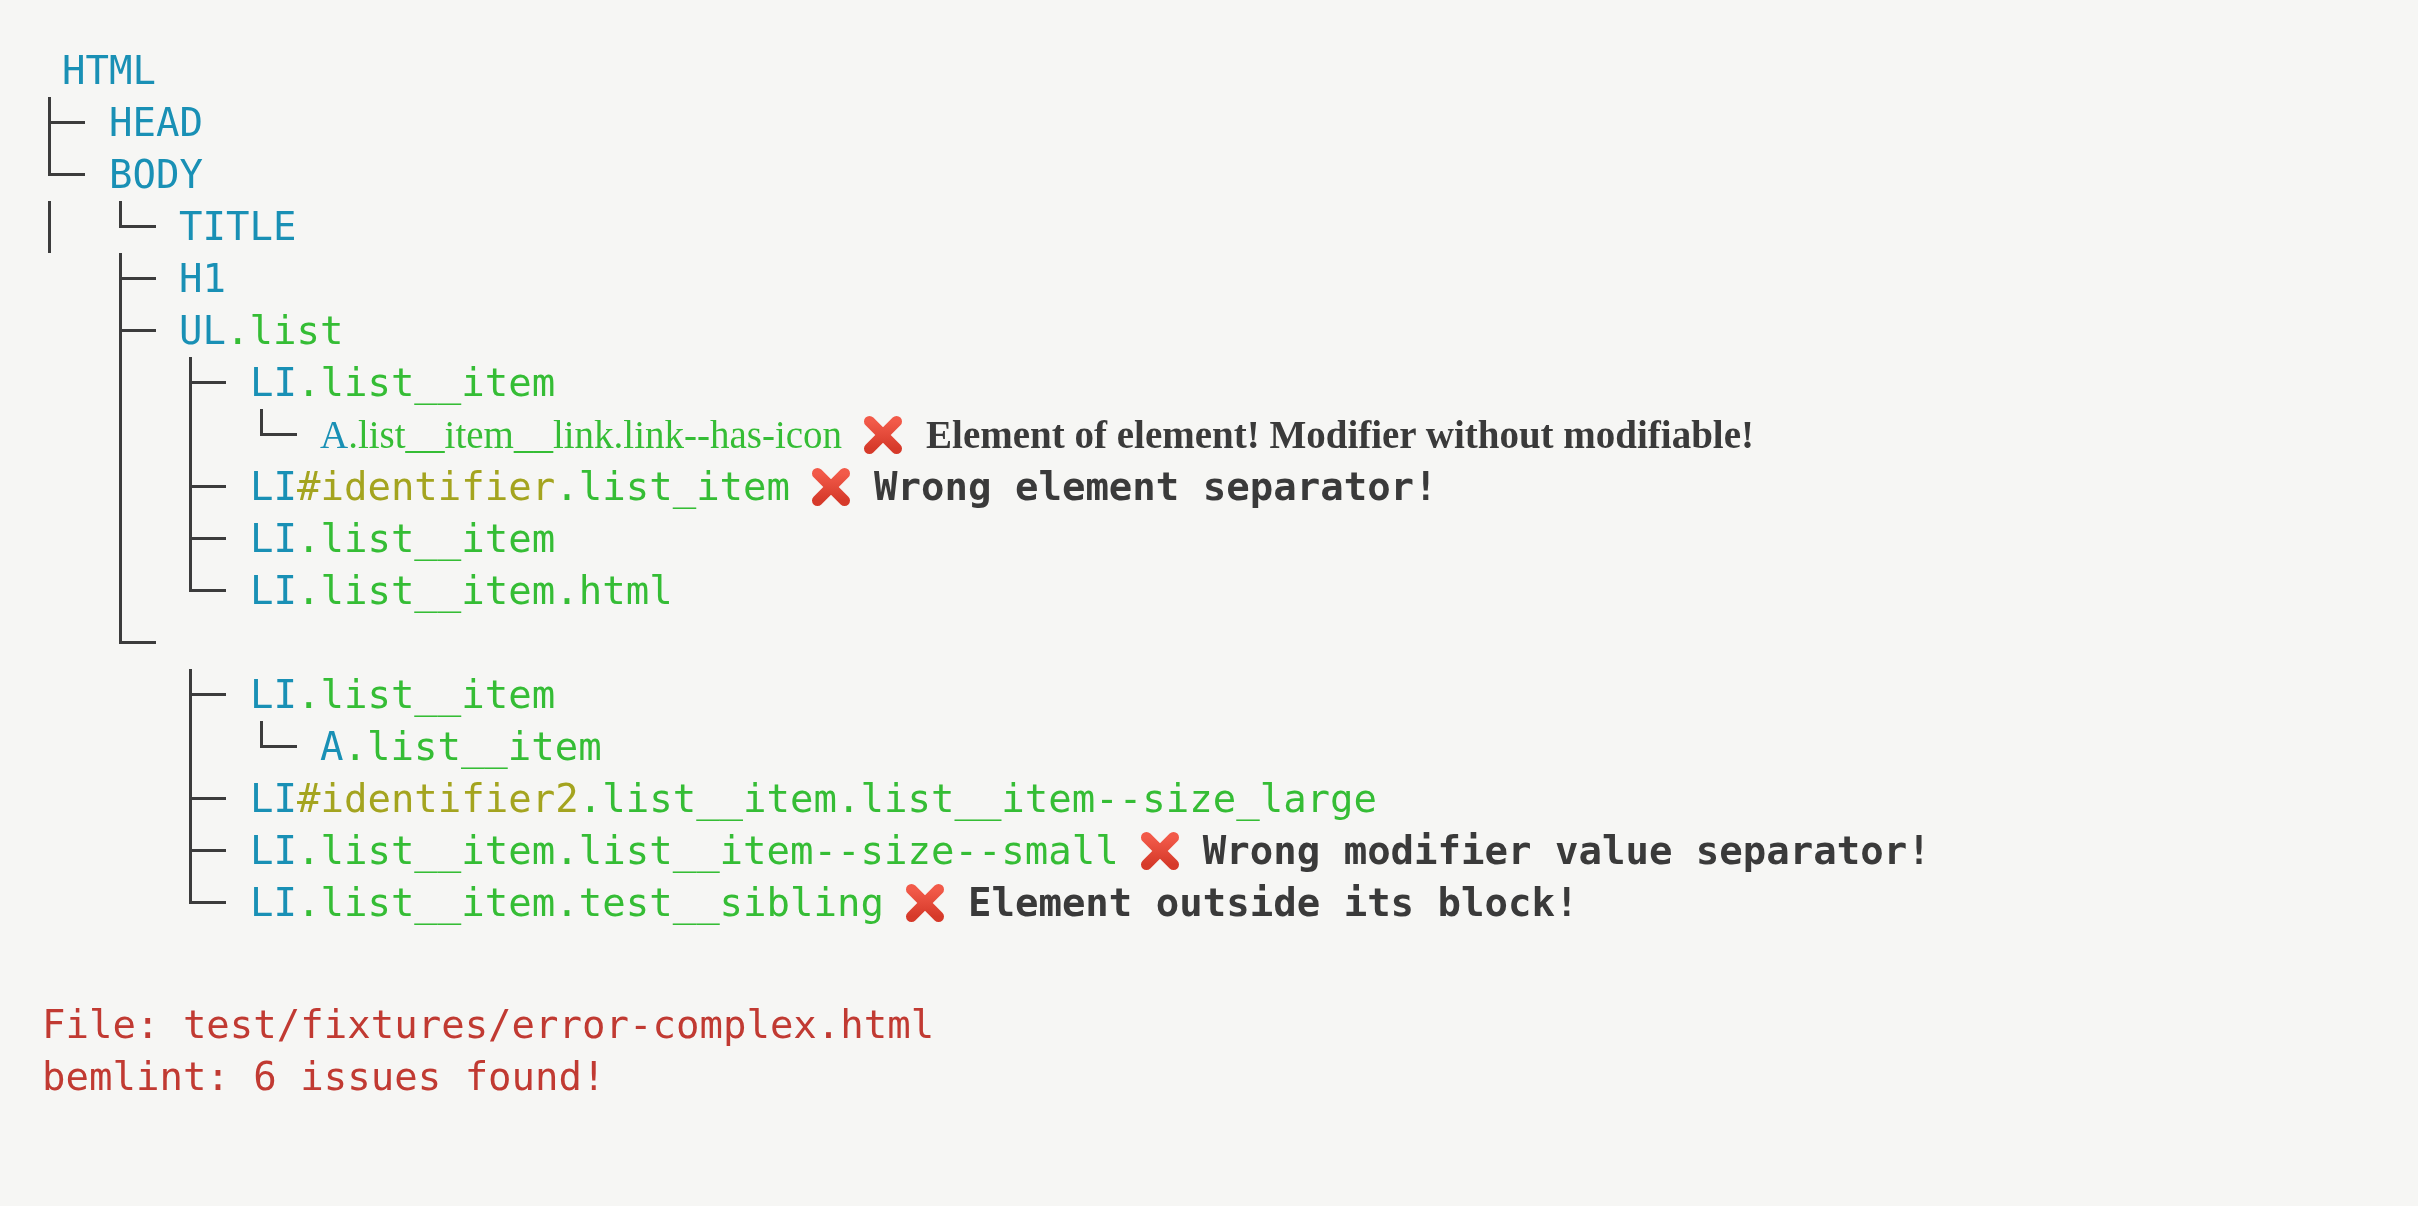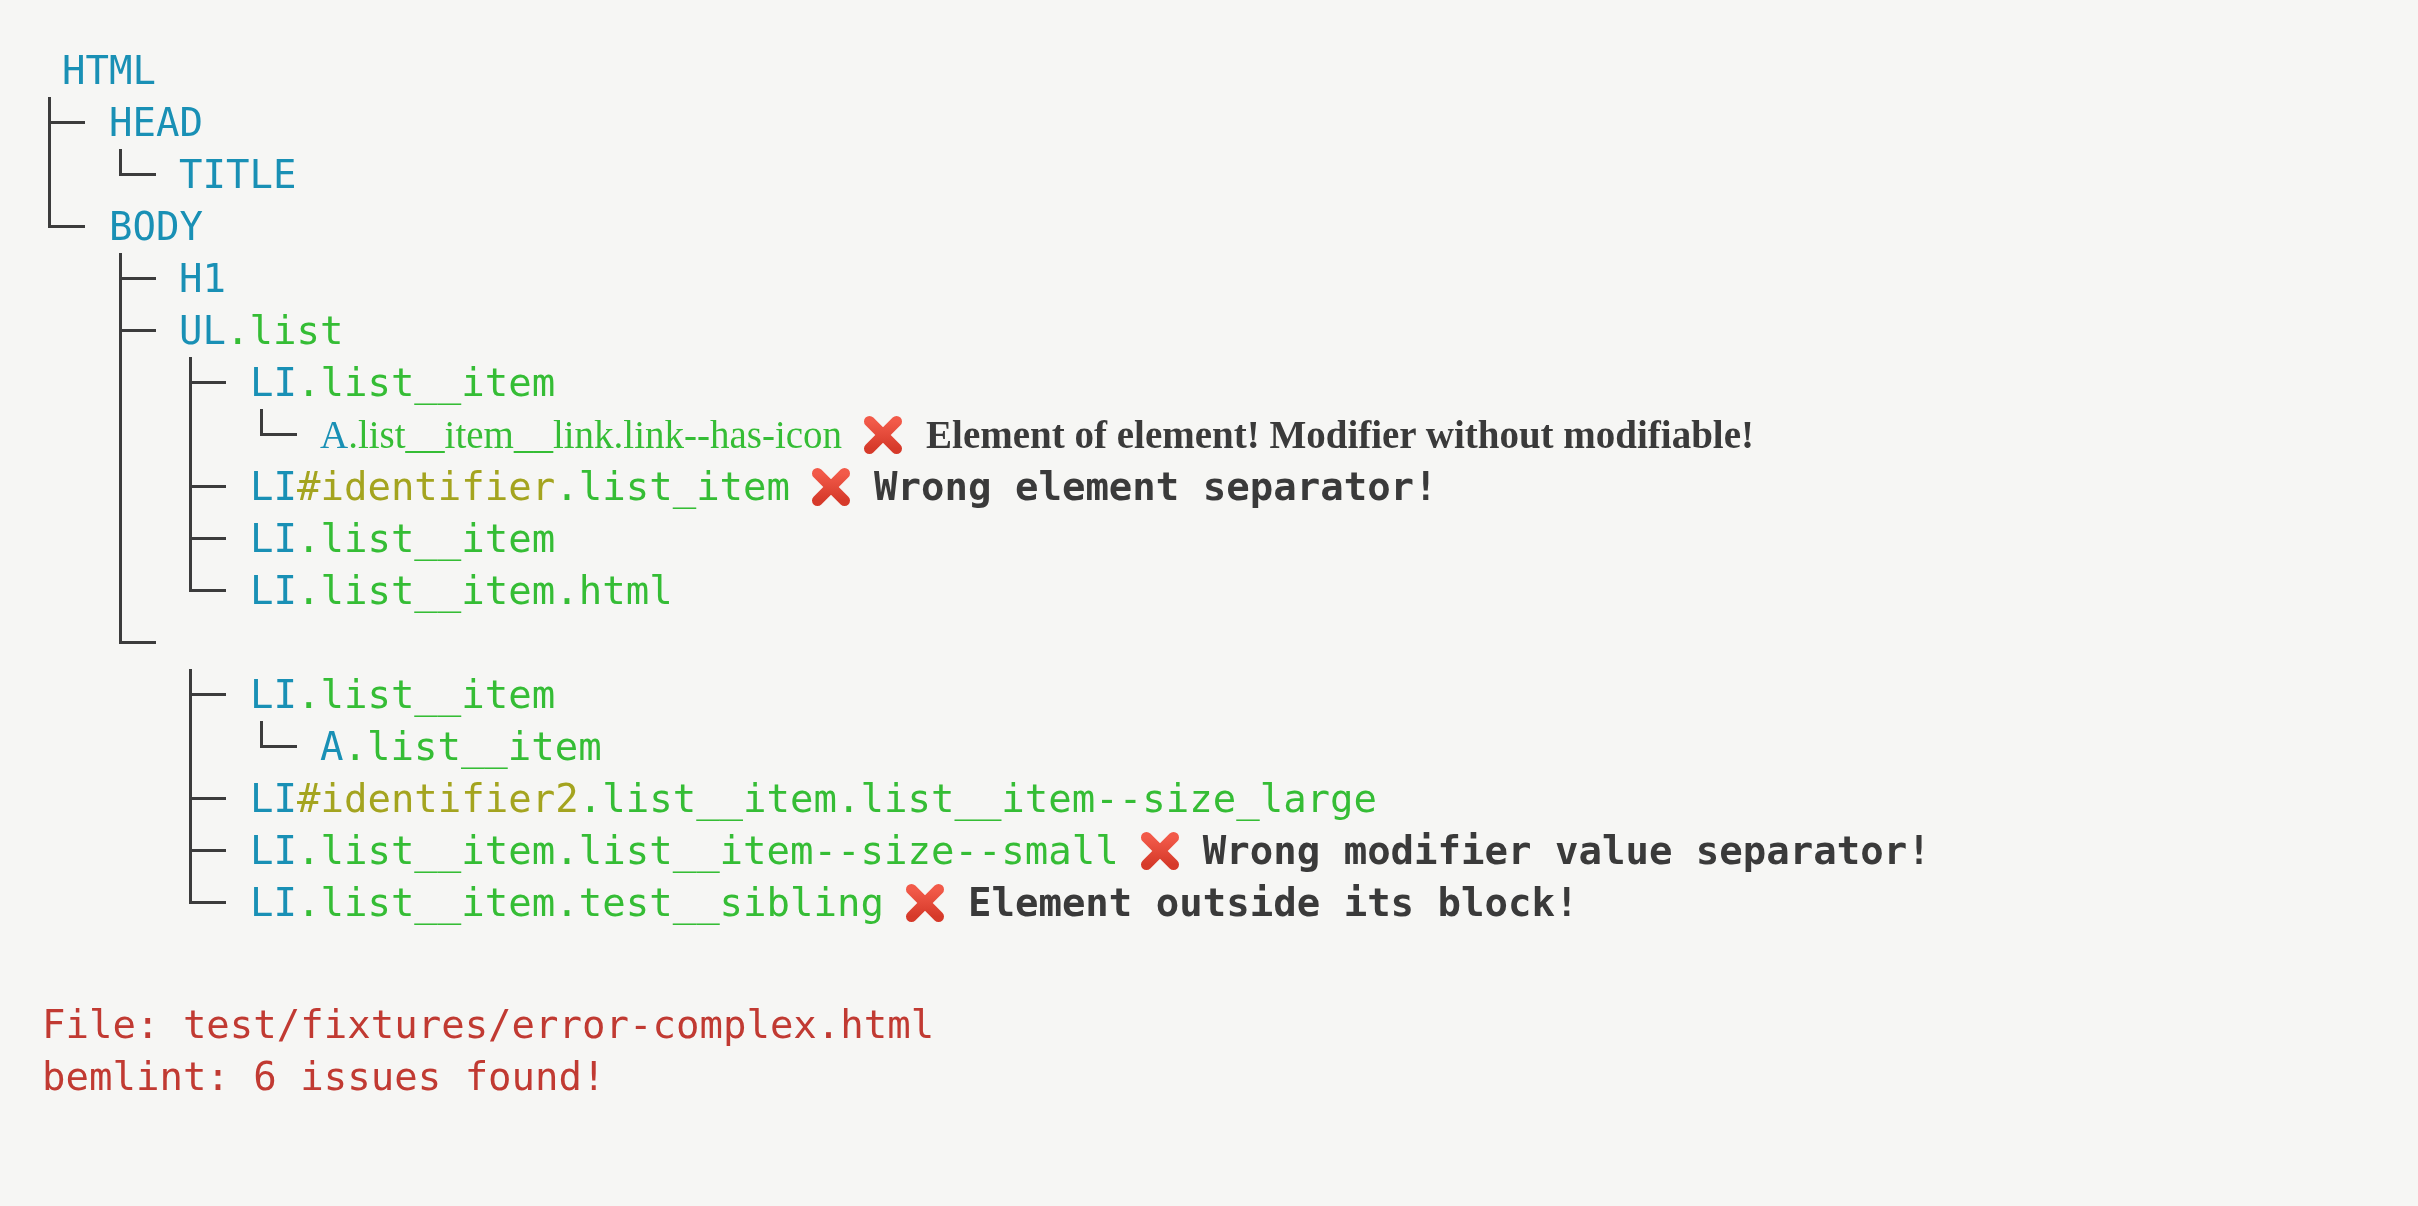--- a/index.html
+++ b/index.html
@@ -74,22 +74,22 @@
     white-space: nowrap;
   }
 </style>
 </head>
 <body>
 
 <div class="screen">
   <div id="tree">
       <div class="row"><span class="content" style="margin-left: 62px;"><span class="tk-tag">HTML</span></span></div>
       <div class="row"><div class="gv" style="left: 48px;"></div><div class="gh" style="left: 50px; width: 35px;"></div><span class="content" style="margin-left: 109px; text-align: center;"><span class="tk-tag">HEAD</span></span></div>
+      <div class="row"><div class="gv half" style="left: 48px;"></div><div class="gh" style="left: 50px; width: 35px;"></div><span class="content" style="margin-left: 109px;"><span class="tk-tag">BODY</span></span></div>
       <div class="row"><div class="gv" style="left: 48px;"></div><div class="gv half" style="left: 119px;"></div><div class="gh" style="left: 121px; width: 35px;"></div><span class="content" style="margin-left: 179px;"><span class="tk-tag">TITLE</span></span></div>
-      <div class="row"><div class="gv half" style="left: 48px;"></div><div class="gh" style="left: 50px; width: 35px;"></div><span class="content" style="margin-left: 109px;"><span class="tk-tag">BODY</span></span></div>
       <div class="row"><div class="gv" style="left: 119px;"></div><div class="gh" style="left: 121px; width: 35px;"></div><span class="content" style="margin-left: 179px;"><span class="tk-tag">H1</span></span></div>
       <div class="row"><div class="gv" style="left: 119px;"></div><div class="gh" style="left: 121px; width: 35px;"></div><span class="content" style="margin-left: 179px;"><span class="tk-tag">UL</span><span class="tk-class">.list</span></span></div>
       <div class="row"><div class="gv" style="left: 119px;"></div><div class="gv" style="left: 189px;"></div><div class="gh" style="left: 191px; width: 35px;"></div><span class="content" style="margin-left: 250px;"><span class="tk-tag">LI</span><span class="tk-class">.list__item</span></span></div>
       <div class="row"><div class="gv" style="left: 119px;"></div><div class="gv" style="left: 189px;"></div><div class="gv half" style="left: 260px;"></div><div class="gh" style="left: 262px; width: 35px;"></div><span class="content" style="margin-left: 320px; font-family: Liberation Serif, serif;"><span class="tk-tag">A</span><span class="tk-class">.list__item__link.link--has-icon</span><svg viewBox="0 0 48 48" class="x-icon">
             <defs>
               <linearGradient id="xg8" x1="0" y1="0" x2="0" y2="1">
                 <stop offset="0" stop-color="#f25a49"></stop>
                 <stop offset="1" stop-color="#d63a2a"></stop>
               </linearGradient>
             </defs>

